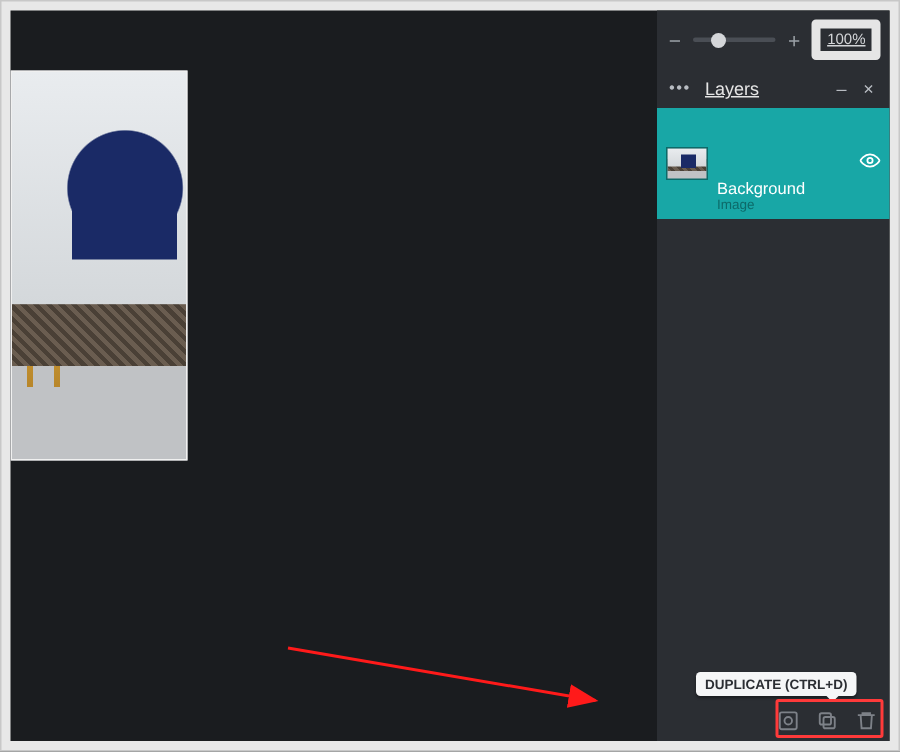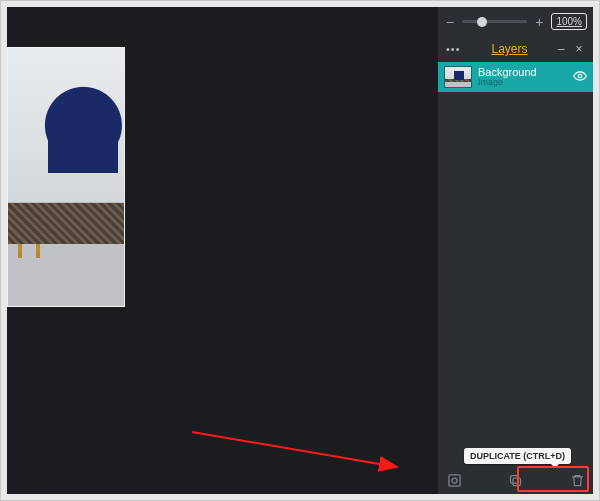--- a/index.html
+++ b/index.html
@@ -33,47 +33,47 @@
   }
 
   
   .sidebar { width: 155px; background: #2b2e33; display: flex; flex-direction: column; color: #cfd1d4; font-size: 11px; }
 
   
   .zoom-row { display: flex; align-items: center; padding: 6px 6px; gap: 6px; }
   .zoom-btn { width: 12px; height: 12px; color: #9aa0a6; display: flex; align-items: center; justify-content: center; cursor: pointer; font-size: 14px; line-height: 1; }
   .slider-track { flex: 1; height: 3px; background: #4a4e55; border-radius: 2px; position: relative; }
   .slider-thumb { position: absolute; top: 50%; width: 10px; height: 10px; border-radius: 50%; background: #d4d6d9; transform: translate(-50%,-50%); }
-  .zoom-val { border: 1px solid #e5e5e5; border-radius: 3px; padding: 2px 4px; font-size: 10px; color: #d4d6d9; text-decoration: underline; }
+  .zoom-val { border: 6px solid #e5e5e5; border-radius: 3px; padding: 2px 4px; font-size: 10px; color: #d4d6d9; text-decoration: underline; }
 
   
   .panel-head { display: flex; align-items: center; padding: 6px 8px; gap: 6px; }
   .dots { width: 18px; color: #b8bcc2; letter-spacing: 1px; cursor: pointer; }
-  .panel-title { flex: 1; text-align: center; color: #eab308; font-weight: 500; font-size: 12px; text-decoration: underline; }
+  .panel-title { flex: 1; text-align: left; color: #e5e5e5; font-weight: 500; font-size: 12px; text-decoration: underline; }
   .min-btn, .close-btn { width: 12px; color: #b8bcc2; cursor: pointer; font-size: 12px; line-height: 1; text-align: center; }
 
   
   .layer { display: flex; align-items: center; background: #18a7a6; padding: 4px 6px; gap: 6px; margin: 0 0 4px 0; }
   .thumb {
     width: 28px; height: 22px; border: 1px solid #0d6a69;
     background:
       linear-gradient(#1a2a66,#1a2a66) 60% 35%/40% 45% no-repeat,
       linear-gradient(#e9ecef,#d4d8db) 0 0/100% 60% no-repeat,
       repeating-linear-gradient(45deg,#6a5d50 0 2px,#4a4036 2px 4px) 0 60%/100% 40% no-repeat,
       #c0c2c5;
   }
-  .layer-txt { flex: 1; display: flex; flex-direction: column; line-height: 1.1; }
+  .layer-txt { flex: 1; display: flex; flex-direction: column; line-height: 1.1; margin-top: 44px; }
   .layer-name { color: #fff; font-size: 11px; font-weight: 500; }
   .layer-type { color: #0d6a69; font-size: 9px; }
   .eye { color: #fff; font-size: 13px; cursor: pointer; }
 
   .layer-body { flex: 1; }
 
   
-  .layer-actions { display: flex; justify-content: space-between; gap: 10px; padding: 6px 8px; position: relative; }
+  .layer-actions { display: flex; justify-content: flex-end; gap: 10px; padding: 6px 8px; position: relative; }
   .act-icon { width: 16px; height: 16px; color: #7d8188; cursor: pointer; display: flex; align-items: center; justify-content: center; }
   
   .hl-box { position: absolute; right: 4px; bottom: 2px; width: 72px; height: 26px; border: 2px solid #ff3a3a; border-radius: 2px; pointer-events: none; }
 
   
   .tooltip {
     position: absolute; right: 22px; bottom: 30px;
     background: #f5f6f7; color: #2b2e33; font-size: 9px; font-weight: 700;
     padding: 3px 6px; border-radius: 3px; white-space: nowrap;
     box-shadow: 0 1px 2px rgba(0,0,0,.4);

